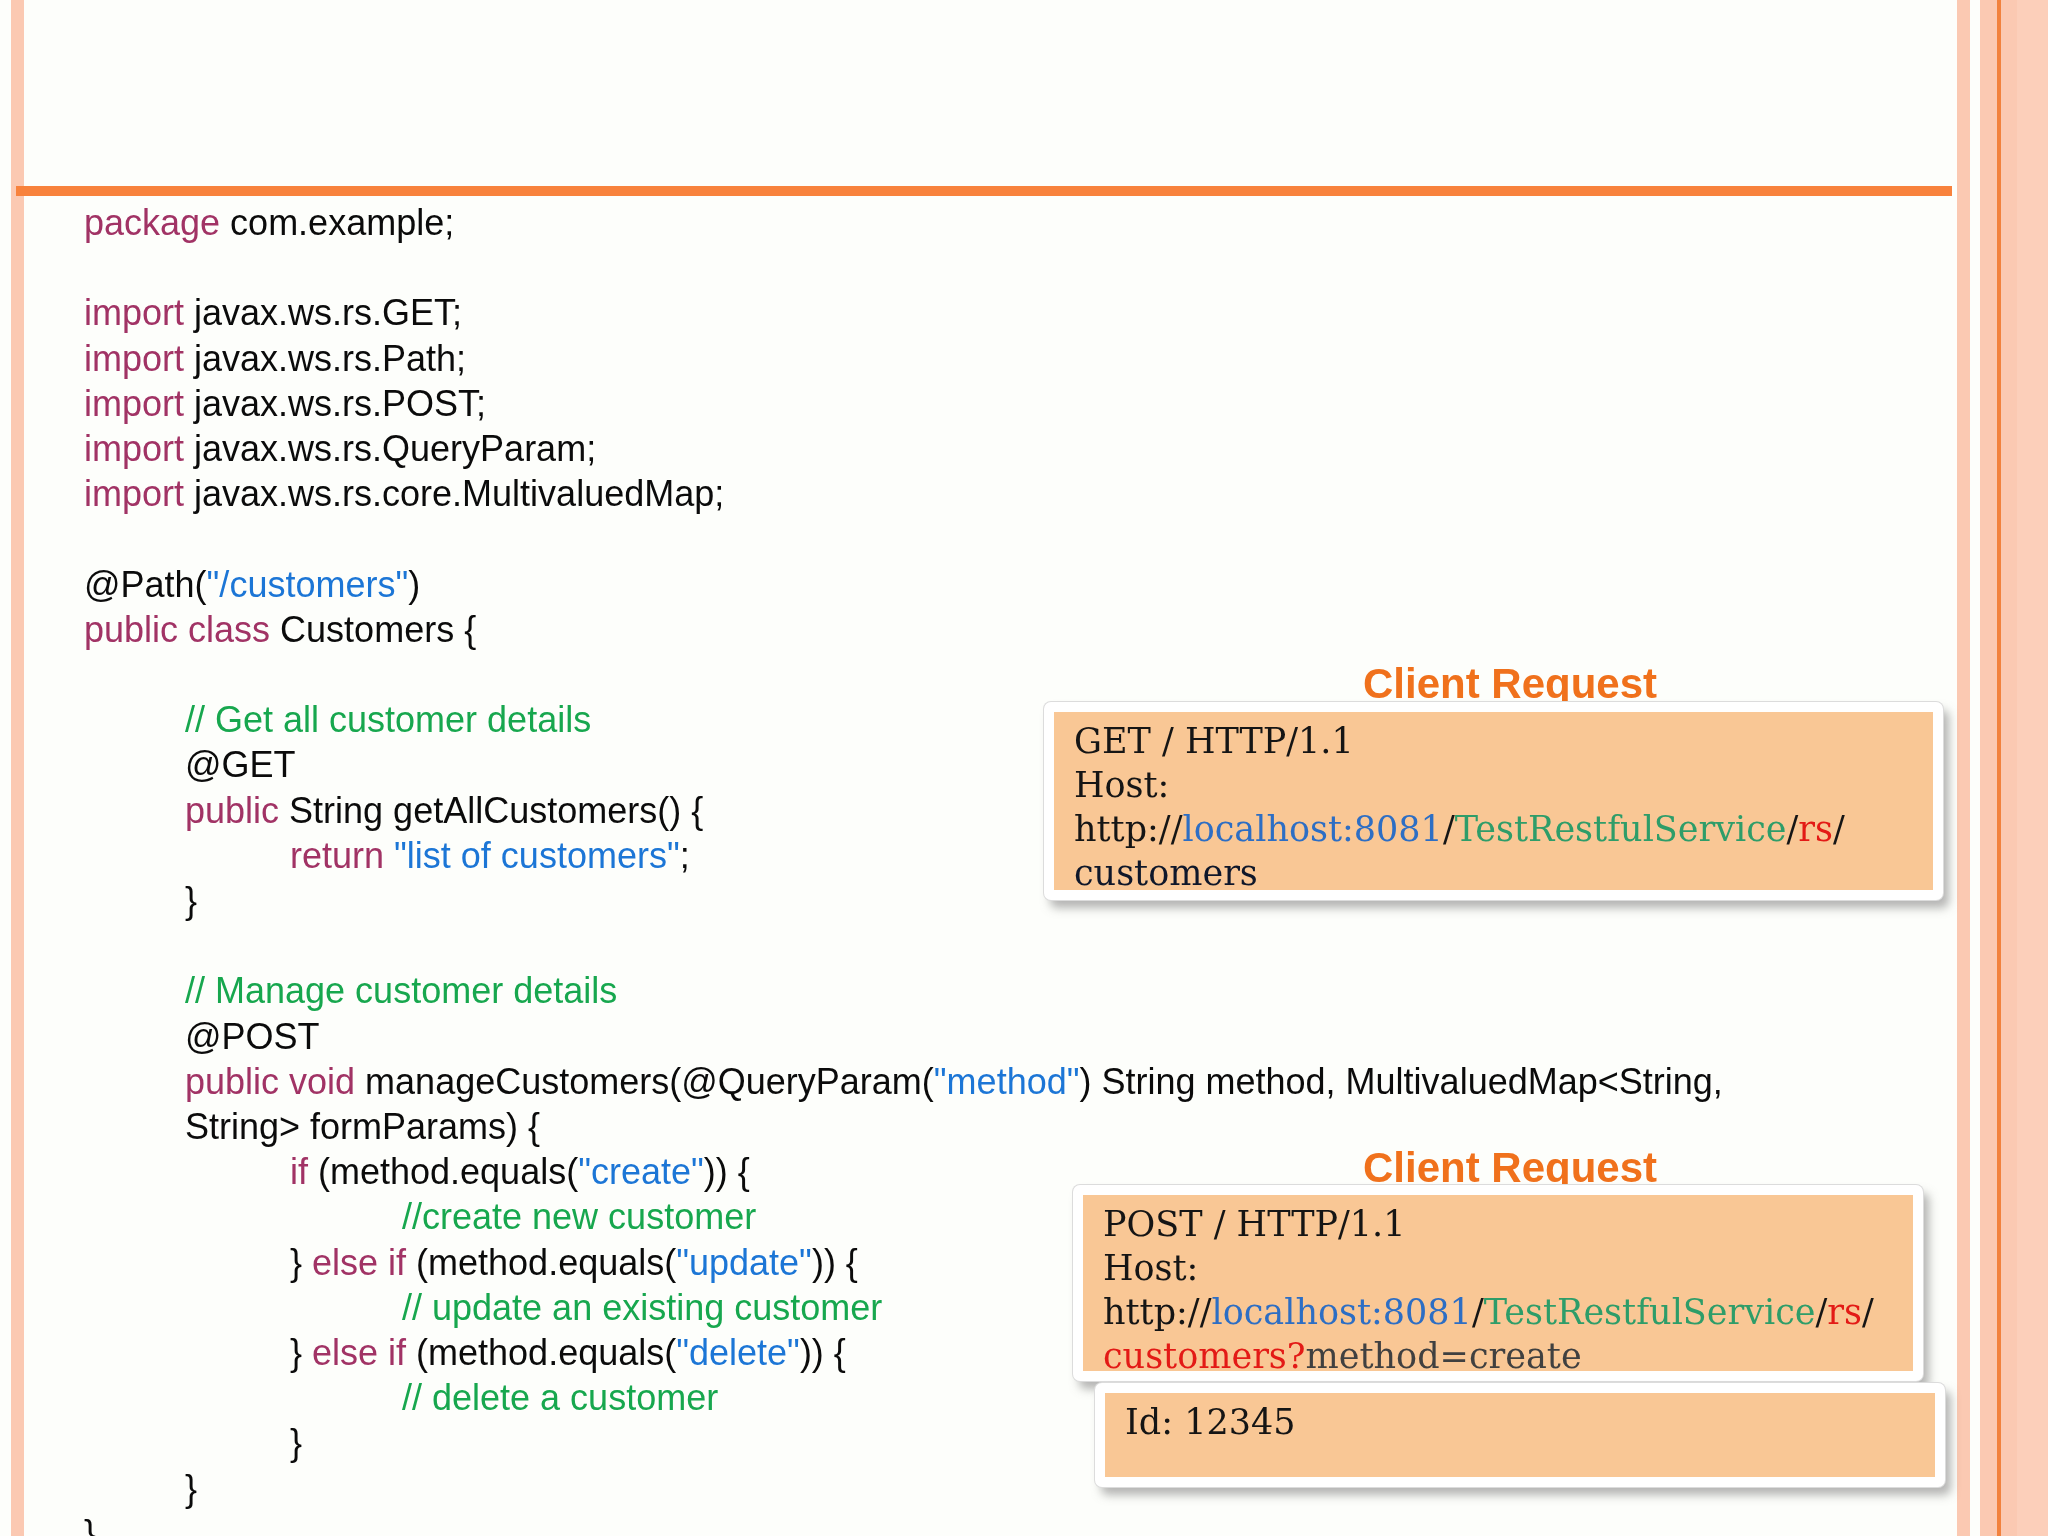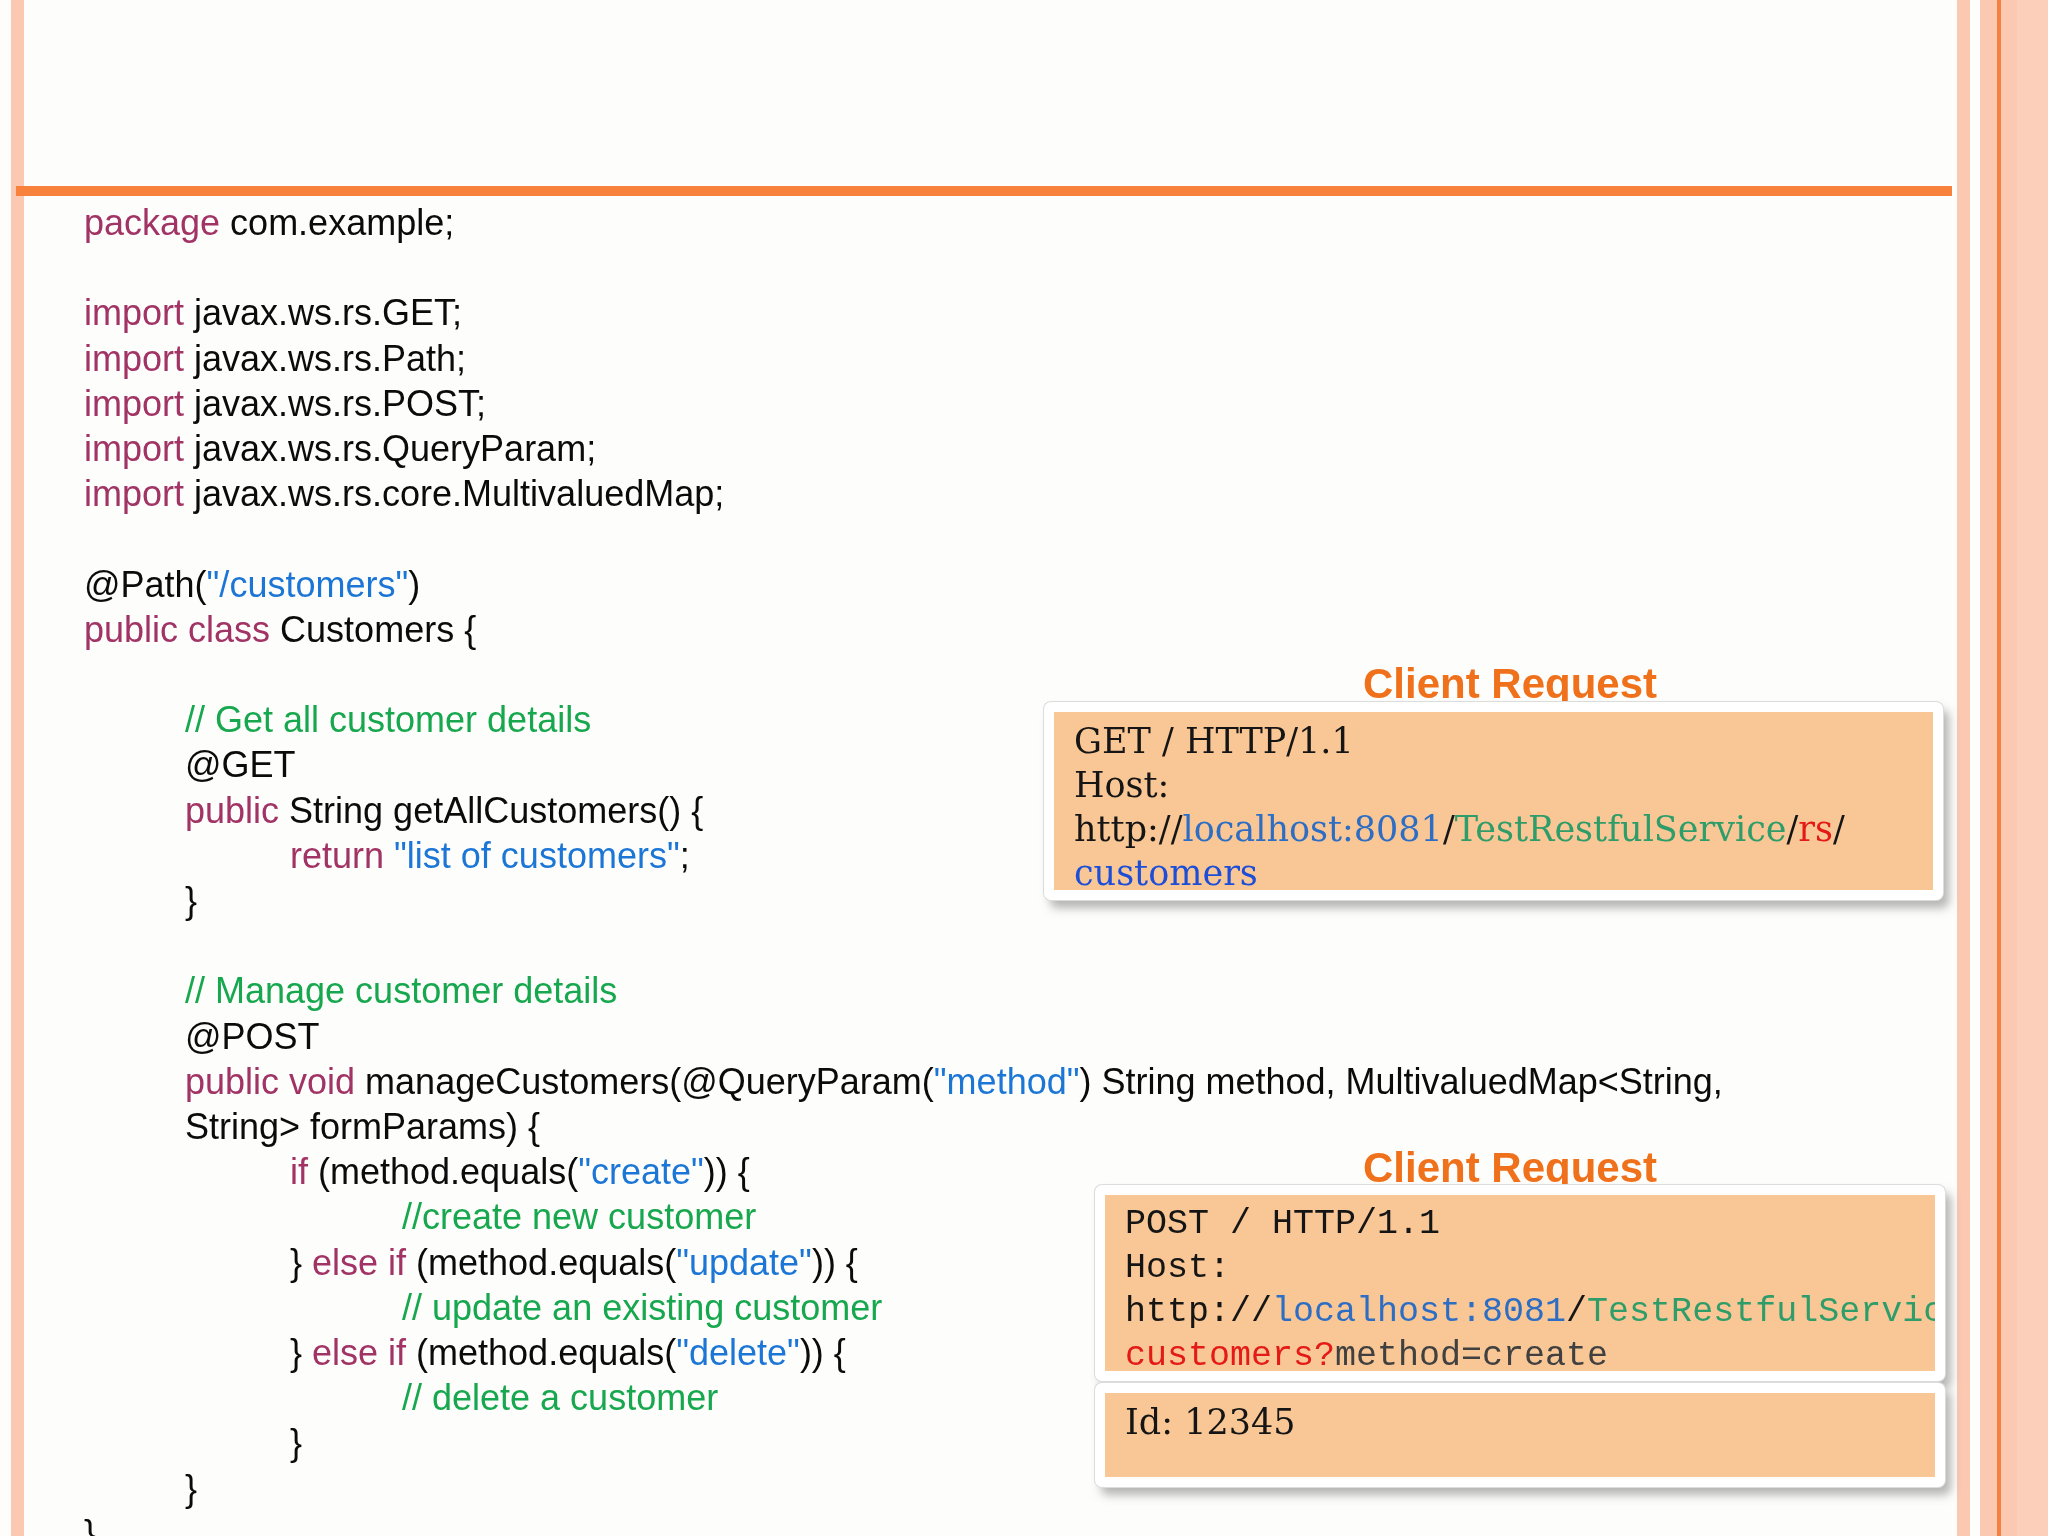--- a/index.html
+++ b/index.html
@@ -23,21 +23,21 @@
   .req-title{position:absolute;width:600px;text-align:center;font-weight:bold;
              font-size:42px;line-height:44px;color:#F0711C;}
   .t1{left:1210px;top:662px;}
   .t2{left:1210px;top:1146px;}
   
   .box{position:absolute;box-sizing:border-box;background:#F9C795;border:10px solid #FFFFFF;
        border-radius:7px;box-shadow:0 0 0 1px #DCDCDC,6px 8px 10px rgba(110,110,110,.5);
        font-family:"DejaVu Serif",serif;font-size:35px;line-height:44px;color:#151515;
        padding:7px 20px;overflow:hidden;}
   .box1{left:1044px;top:702px;width:899px;height:198px;}
-  .box2{left:1095px;top:1185px;width:850px;height:196px;font-family:Liberation Mono, monospace;}
+  .box2{left:1073px;top:1185px;width:850px;height:196px;}
   .box3{left:1095px;top:1383px;width:850px;height:104px;}
 </style>
 </head>
 <body>
 
 <div class="slide">
   <div class="stripe-left"></div>
   <div class="stripe-right-thin"></div>
   <div class="stripe-right-band">
     <div class="stripe-right-line"></div>
@@ -46,21 +46,21 @@
 
   <div class="title-rule"></div>
 
   <div class="code"><div><span style="color: rgb(161, 51, 101);">package</span><span style="color: rgb(11, 11, 11);"> com.example;</span></div><div>&nbsp;</div><div><span style="color: rgb(161, 51, 101);">import</span><span style="color: rgb(11, 11, 11);"> javax.ws.rs.GET;</span></div><div><span style="color: rgb(161, 51, 101);">import</span><span style="color: rgb(11, 11, 11);"> javax.ws.rs.Path;</span></div><div><span style="color: rgb(161, 51, 101);">import</span><span style="color: rgb(11, 11, 11);"> javax.ws.rs.POST;</span></div><div><span style="color: rgb(161, 51, 101);">import</span><span style="color: rgb(11, 11, 11);"> javax.ws.rs.QueryParam;</span></div><div><span style="color: rgb(161, 51, 101);">import</span><span style="color: rgb(11, 11, 11);"> javax.ws.rs.core.MultivaluedMap;</span></div><div>&nbsp;</div><div><span style="color: rgb(11, 11, 11);">@Path(</span><span style="color: rgb(28, 118, 214);">"/customers"</span><span style="color: rgb(11, 11, 11);">)</span></div><div><span style="color: rgb(161, 51, 101);">public class</span><span style="color: rgb(11, 11, 11);"> Customers {</span></div><div>&nbsp;</div><div style="padding-left: 101px;"><span style="color: rgb(23, 167, 78);">// Get all customer details</span></div><div style="padding-left: 101px;"><span style="color: rgb(11, 11, 11);">@GET</span></div><div style="padding-left: 101px;"><span style="color: rgb(161, 51, 101);">public</span><span style="color: rgb(11, 11, 11);"> String getAllCustomers() {</span></div><div style="padding-left: 206px;"><span style="color: rgb(161, 51, 101);">return</span><span style="color: rgb(11, 11, 11);"> </span><span style="color: rgb(28, 118, 214);">"list of customers"</span><span style="color: rgb(11, 11, 11);">;</span></div><div style="padding-left: 101px;"><span style="color: rgb(11, 11, 11);">}</span></div><div>&nbsp;</div><div style="padding-left: 101px;"><span style="color: rgb(23, 167, 78);">// Manage customer details</span></div><div style="padding-left: 101px;"><span style="color: rgb(11, 11, 11);">@POST</span></div><div style="padding-left: 101px;"><span style="color: rgb(161, 51, 101);">public void</span><span style="color: rgb(11, 11, 11);"> manageCustomers(@QueryParam(</span><span style="color: rgb(28, 118, 214);">"method"</span><span style="color: rgb(11, 11, 11);">) String method, MultivaluedMap&lt;String,</span></div><div style="padding-left: 101px;"><span style="color: rgb(11, 11, 11);">String&gt; formParams) {</span></div><div style="padding-left: 206px;"><span style="color: rgb(161, 51, 101);">if</span><span style="color: rgb(11, 11, 11);"> (method.equals(</span><span style="color: rgb(28, 118, 214);">"create"</span><span style="color: rgb(11, 11, 11);">)) {</span></div><div style="padding-left: 318px;"><span style="color: rgb(23, 167, 78);">//create new customer</span></div><div style="padding-left: 206px;"><span style="color: rgb(11, 11, 11);">} </span><span style="color: rgb(161, 51, 101);">else if</span><span style="color: rgb(11, 11, 11);"> (method.equals(</span><span style="color: rgb(28, 118, 214);">"update"</span><span style="color: rgb(11, 11, 11);">)) {</span></div><div style="padding-left: 318px;"><span style="color: rgb(23, 167, 78);">// update an existing customer</span></div><div style="padding-left: 206px;"><span style="color: rgb(11, 11, 11);">} </span><span style="color: rgb(161, 51, 101);">else if</span><span style="color: rgb(11, 11, 11);"> (method.equals(</span><span style="color: rgb(28, 118, 214);">"delete"</span><span style="color: rgb(11, 11, 11);">)) {</span></div><div style="padding-left: 318px;"><span style="color: rgb(23, 167, 78);">// delete a customer</span></div><div style="padding-left: 206px;"><span style="color: rgb(11, 11, 11);">}</span></div><div style="padding-left: 101px;"><span style="color: rgb(11, 11, 11);">}</span></div><div><span style="color: rgb(11, 11, 11);">}</span></div></div>
 
   <div class="req-title t1">Client Request</div>
   <div class="box box1">
       <div><span style="color: rgb(21, 21, 21);">GET / HTTP/1.1</span></div>
       <div><span style="color: rgb(21, 21, 21);">Host:</span></div>
       <div><span style="color: rgb(21, 21, 21);">http://</span><span style="color: rgb(45, 110, 196);">localhost:8081</span><span style="color: rgb(21, 21, 21);">/</span><span style="color: rgb(46, 157, 105);">TestRestfulService</span><span style="color: rgb(21, 21, 21);">/</span><span style="color: rgb(227, 26, 22);">rs</span><span style="color: rgb(21, 21, 21);">/</span></div>
-      <div><span style="color: #1d4ed8;">customers</span></div>
+      <div><span style="color: #0f172a;">customers</span></div>
     </div>
 
   <div class="req-title t2">Client Request</div>
   <div class="box box2">
       <div><span style="color: rgb(21, 21, 21);">POST / HTTP/1.1</span></div>
       <div><span style="color: rgb(21, 21, 21);">Host:</span></div>
       <div><span style="color: rgb(21, 21, 21);">http://</span><span style="color: rgb(45, 110, 196);">localhost:8081</span><span style="color: rgb(21, 21, 21);">/</span><span style="color: rgb(46, 157, 105);">TestRestfulService</span><span style="color: rgb(21, 21, 21);">/</span><span style="color: rgb(227, 26, 22);">rs</span><span style="color: rgb(21, 21, 21);">/</span></div>
       <div><span style="color: rgb(227, 26, 22);">customers?</span><span style="color: #404040;">method=create</span></div>
     </div>
   <div class="box box3">

